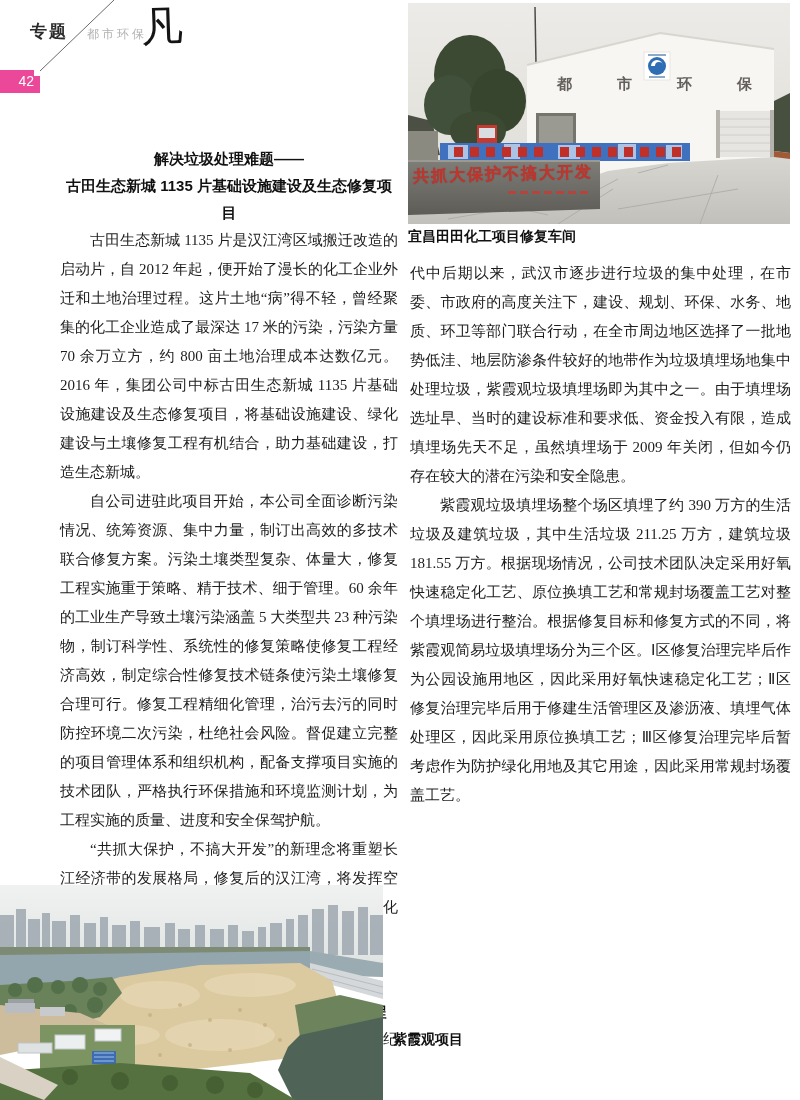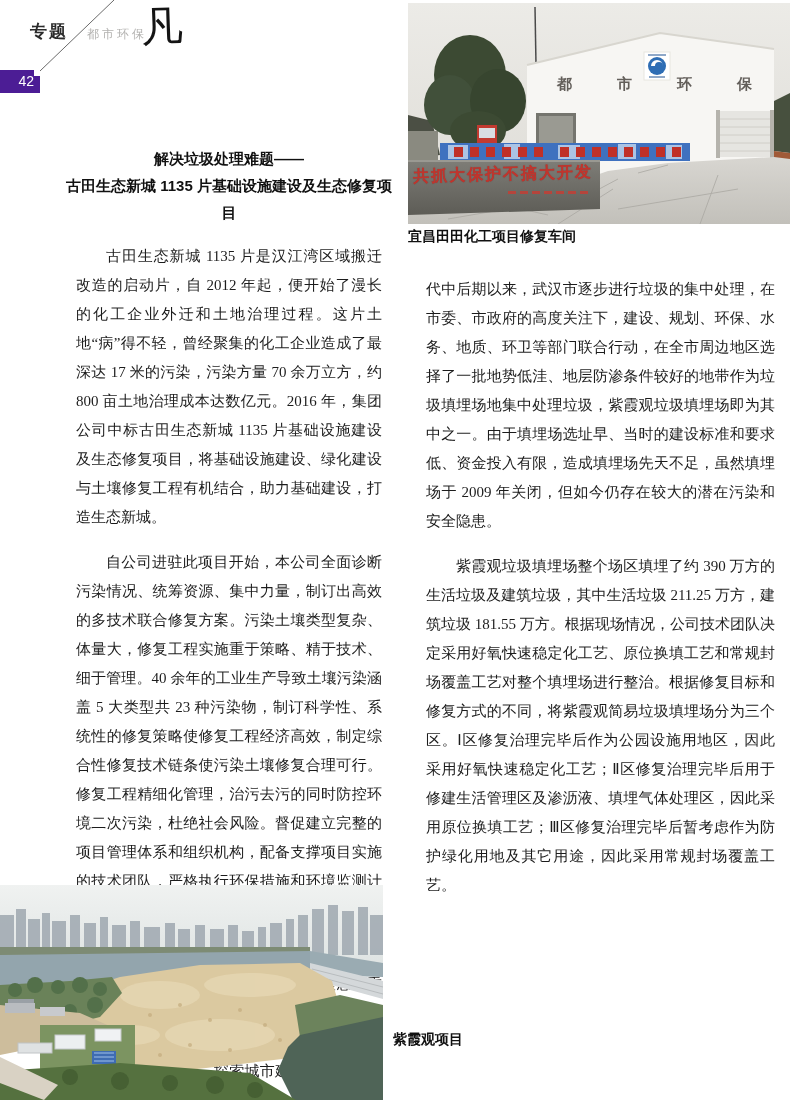--- a/index.html
+++ b/index.html
@@ -6,30 +6,30 @@
   .page{position:relative;width:800px;height:1100px;background:#ffffff;overflow:hidden;
         font-family:"Liberation Serif", serif;color:#1c1c1c;}
   
   .section-label{position:absolute;left:30px;top:20px;font-family:"Liberation Sans",sans-serif;
         font-weight:bold;font-size:17px;color:#2b2b2b;letter-spacing:2px;}
   .header-line{position:absolute;left:36px;top:0;width:80px;height:73px;}
   .mag-name{position:absolute;left:87px;top:26px;font-family:"Liberation Sans",sans-serif;
         font-size:12px;color:#b3b2b0;letter-spacing:3px;}
   .calligraphy{position:absolute;left:141px;top:4px;font-size:42px;line-height:46px;color:#141414;
         font-family:"DejaVu Serif",serif;transform:rotate(-2deg);}
-  .page-badge{position:absolute;left:0;top:70px;width:40px;height:23px;background:#4c1d95;}
+  .page-badge{position:absolute;left:0;top:70px;width:40px;height:23px;background:#ec4899;}
   .page-badge .num{position:absolute;right:6px;top:0;line-height:23px;color:#ffffff;
         font-family:"Liberation Sans",sans-serif;font-size:14px;}
   .page-badge .corner{position:absolute;right:0;top:0;width:6px;height:6px;background:#ffffff;}
   
   .col-left{position:absolute;left:60px;top:145px;width:338px;}
   .col-right-text{position:absolute;left:410px;top:259px;width:381px;}
   .article-title{font-family:"Liberation Sans",sans-serif;font-weight:bold;font-size:15px;
         text-align:center;line-height:27px;color:#111;}
-  .col-left p, .col-right-text p{margin:16px;font-size:15px;line-height:29px;text-align:justify;
+  .col-left p, .col-right-text p{margin:0;font-size:15px;line-height:29px;text-align:justify;
         text-indent:2em;color:#1c1c1c;}
   p.no-indent{text-indent:0;}
   .article2-head{margin-top:20px;}
   
   .photo{position:absolute;overflow:hidden;}
   .photo-workshop{left:408px;top:3px;width:382px;height:221px;}
   .photo-aerial{left:0;top:885px;width:383px;height:215px;}
   .photo svg{position:absolute;left:0;top:0;width:100%;height:100%;}
   .building-sign{position:absolute;left:149px;top:72px;font-family:"Liberation Sans",sans-serif;
         font-size:15px;color:#4a4540;letter-spacing:45px;white-space:nowrap;font-weight:bold;opacity:.85;}
@@ -54,21 +54,21 @@
   <div class="calligraphy">凡</div>
   <div class="page-badge">
     <span class="num">42</span>
     <span class="corner"></span>
   </div>
 
   <div class="col-left">
     <div class="article-title">解决垃圾处理难题——</div>
     <div class="article-title">古田生态新城 1135 片基础设施建设及生态修复项目</div>
     <p>古田生态新城 1135 片是汉江湾区域搬迁改造的启动片，自 2012 年起，便开始了漫长的化工企业外迁和土地治理过程。这片土地“病”得不轻，曾经聚集的化工企业造成了最深达 17 米的污染，污染方量 70 余万立方，约 800 亩土地治理成本达数亿元。2016 年，集团公司中标古田生态新城 1135 片基础设施建设及生态修复项目，将基础设施建设、绿化建设与土壤修复工程有机结合，助力基础建设，打造生态新城。</p>
-    <p>自公司进驻此项目开始，本公司全面诊断污染情况、统筹资源、集中力量，制订出高效的多技术联合修复方案。污染土壤类型复杂、体量大，修复工程实施重于策略、精于技术、细于管理。40 余年的工业生产导致土壤污染涵盖 5 大类型共 23 种污染物，制订科学性、系统性的修复策略使修复工程经济高效，制定综合性修复技术链条使污染土壤修复合理可行。修复工程精细化管理，治污去污的同时防控环境二次污染，杜绝社会风险。督促建立完整的项目管理体系和组织机构，配备支撑项目实施的技术团队，严格执行环保措施和环境监测计划，为工程实施的质量、进度和安全保驾护航。</p>
+    <p>自公司进驻此项目开始，本公司全面诊断污染情况、统筹资源、集中力量，制订出高效的多技术联合修复方案。污染土壤类型复杂、体量大，修复工程实施重于策略、精于技术、细于管理。60 余年的工业生产导致土壤污染涵盖 5 大类型共 23 种污染物，制订科学性、系统性的修复策略使修复工程经济高效，制定综合性修复技术链条使污染土壤修复合理可行。修复工程精细化管理，治污去污的同时防控环境二次污染，杜绝社会风险。督促建立完整的项目管理体系和组织机构，配备支撑项目实施的技术团队，严格执行环保措施和环境监测计划，为工程实施的质量、进度和安全保驾护航。</p>
     <p>“共抓大保护，不搞大开发”的新理念将重塑长江经济带的发展格局，修复后的汉江湾，将发挥空间优势，延续产业基因，破解中心城区产业空心化困境，探索城市建设和产业发展新思路。</p>
     <div class="article-title article2-head">解决垃圾处理难题——</div>
     <div class="article-title">武汉市紫霞观生活垃圾简易填埋场生态修复工程</div>
     <p>武汉市垃圾处理的突出问题由来已久。上世纪 80 年</p>
   </div>
 
   <div class="photo photo-workshop">
     <svg viewBox="0 0 382 221" preserveAspectRatio="none">
       <defs>
         <linearGradient id="skyg" x1="0" y1="0" x2="0" y2="1">

